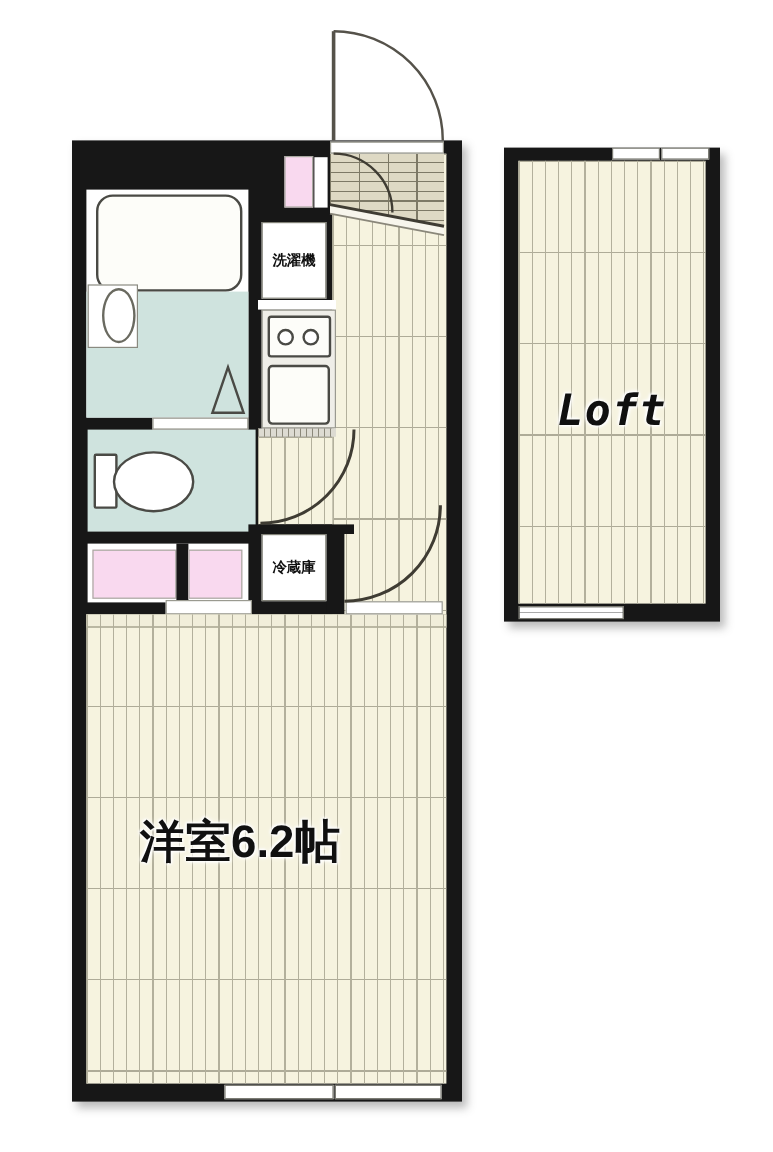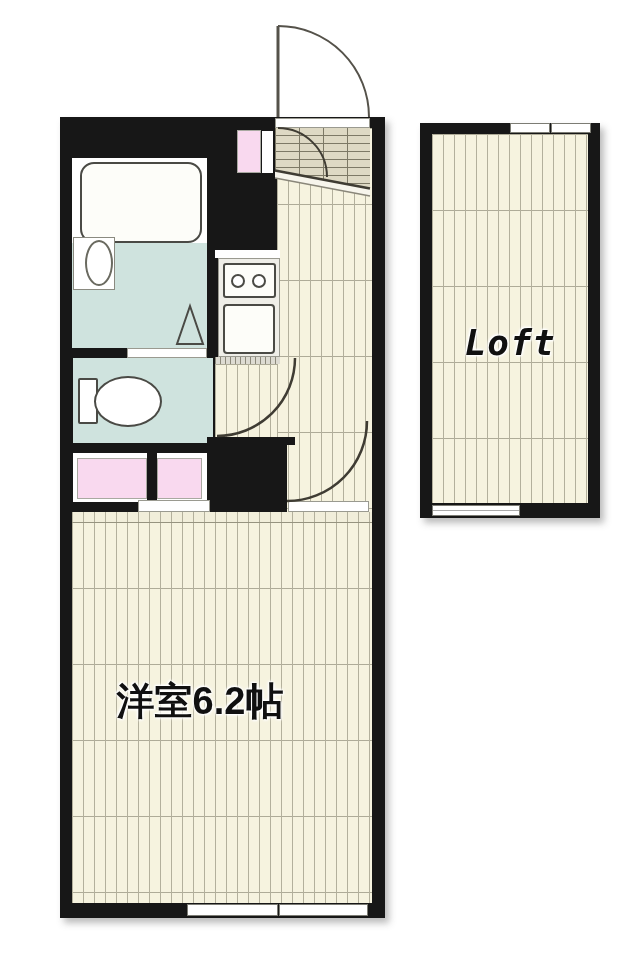--- a/index.html
+++ b/index.html
@@ -60,31 +60,37 @@
   <div class="abs doorstrip" style="left:138px;top:500px;width:72px;height:12px;"></div>
 
   <div class="abs wood" style="left:277px;top:128px;width:95px;height:384px;"></div>
   <div class="abs wood" style="left:215px;top:364px;width:62px;height:73px;"></div>
 
   <div class="abs tile" style="left:275px;top:127px;width:95px;height:63px;clip-path:polygon(0% 0%,100% 0%,100% 98%,0% 70%);"></div>
   <div class="abs doorstrip" style="left:275px;top:118px;width:95px;height:10px;"></div>
   <div class="abs pink" style="left:237px;top:130px;width:24px;height:43px;"></div>
   <div class="abs" style="left:262px;top:131px;width:11px;height:42px;background:#fff;"></div>
 
+  <div class="abs whitebox flexc" style="left:218px;top:185px;width:54px;height:64px;">
+    <span class="label cjk-small">洗濯機</span>
+  </div>
 
   <div class="abs" style="left:215px;top:250px;width:65px;height:8px;background:#fff;"></div>
   <div class="abs" style="left:218px;top:258px;width:62px;height:99px;background:#efeee8;border:1px solid #9a9a90;"></div>
   <div class="abs fixture" style="left:223px;top:263px;width:53px;height:35px;border-radius:3px;"></div>
   <div class="abs" style="left:231px;top:274px;width:14px;height:14px;border:2px solid #4a4a45;border-radius:50%;background:#fff;"></div>
   <div class="abs" style="left:252px;top:274px;width:14px;height:14px;border:2px solid #4a4a45;border-radius:50%;background:#fff;"></div>
   <div class="abs fixture" style="left:223px;top:304px;width:52px;height:50px;border-radius:4px;"></div>
   <div class="abs hatch" style="left:215px;top:357px;width:65px;height:7px;"></div>
 
   <div class="abs wall" style="left:207px;top:437px;width:88px;height:8px;"></div>
   <div class="abs wall" style="left:272px;top:445px;width:15px;height:67px;"></div>
+  <div class="abs whitebox flexc" style="left:218px;top:445px;width:54px;height:56px;">
+    <span class="label cjk-small">冷蔵庫</span>
+  </div>
 
   <div class="abs wood" style="left:72px;top:512px;width:300px;height:391px;"></div>
   <div class="abs" style="left:72px;top:512px;width:300px;height:11px;background:#f1eeda;
               background-image:repeating-linear-gradient(90deg,#b3b09c 0 1px,transparent 1px 11px);
               border-bottom:1px solid #96937f;"></div>
   <div class="abs doorstrip" style="left:288px;top:501px;width:81px;height:11px;"></div>
   <div class="abs label halo flexc" id="main-room-label" style="left:72px;top:678px;width:256px;height:46px;">洋室6.2帖</div>
   <div class="abs window" style="left:187px;top:904px;width:91px;height:12px;"></div>
   <div class="abs window" style="left:279px;top:904px;width:89px;height:12px;"></div>
 

